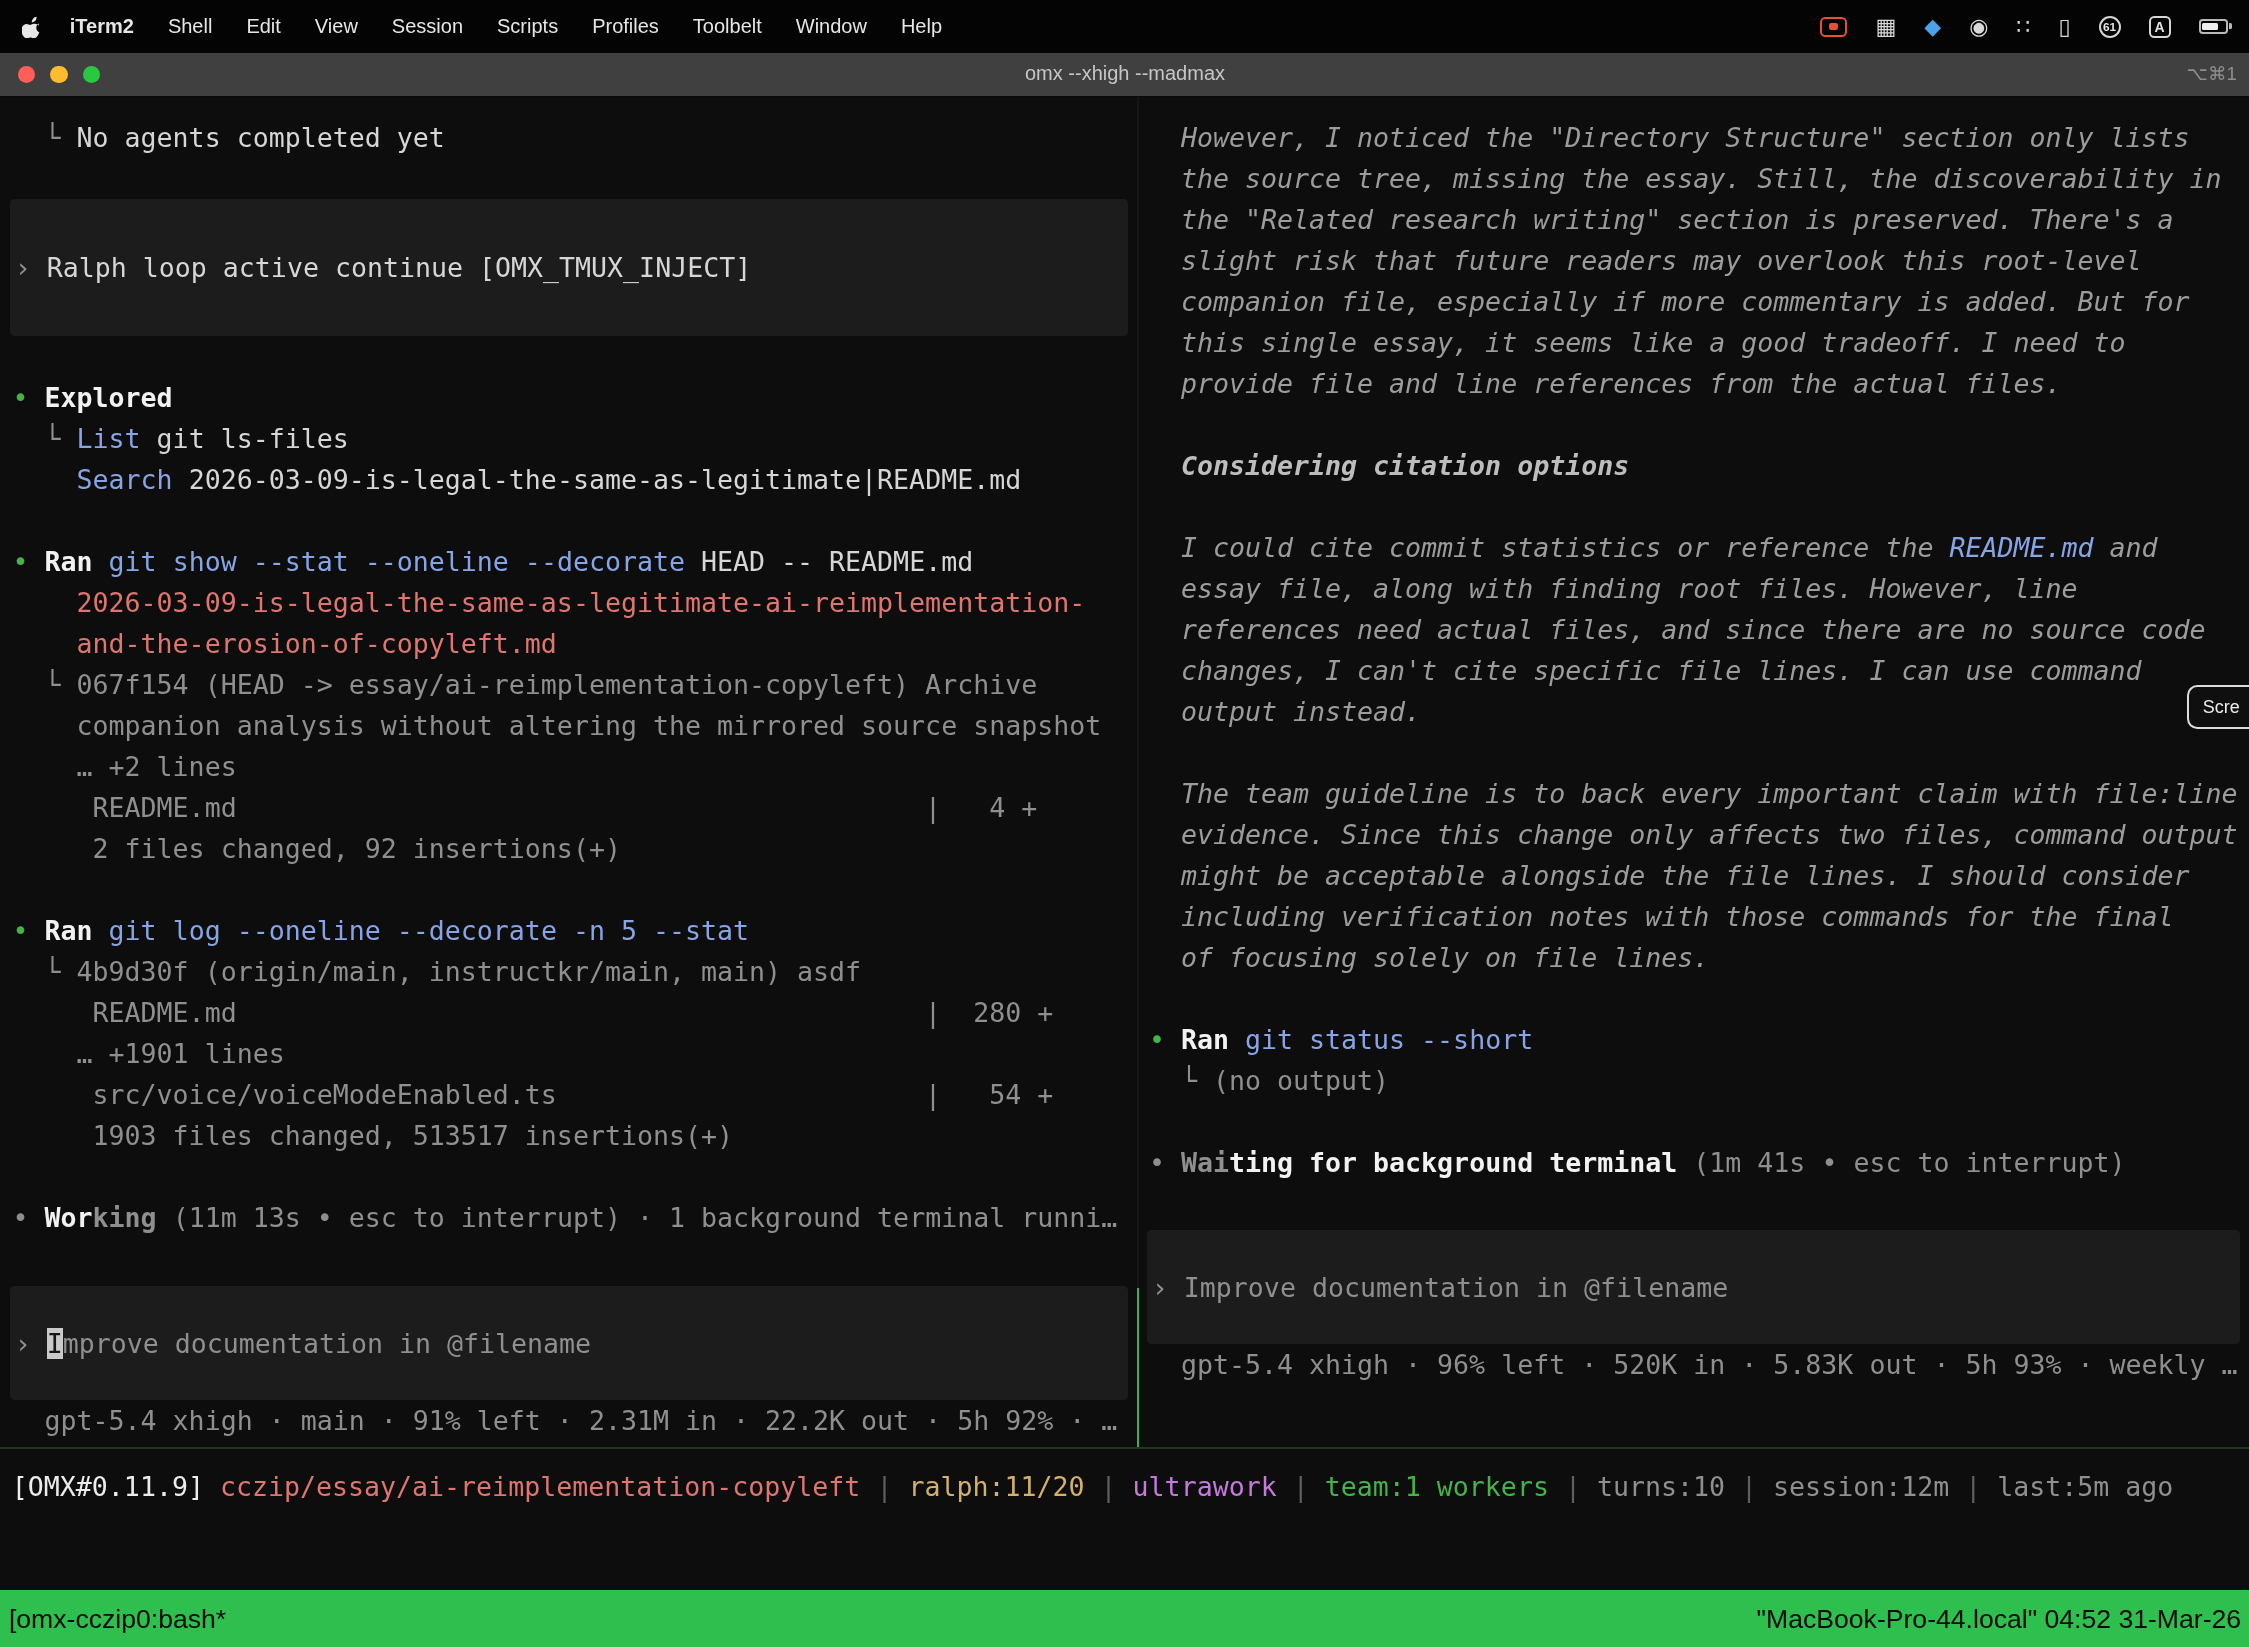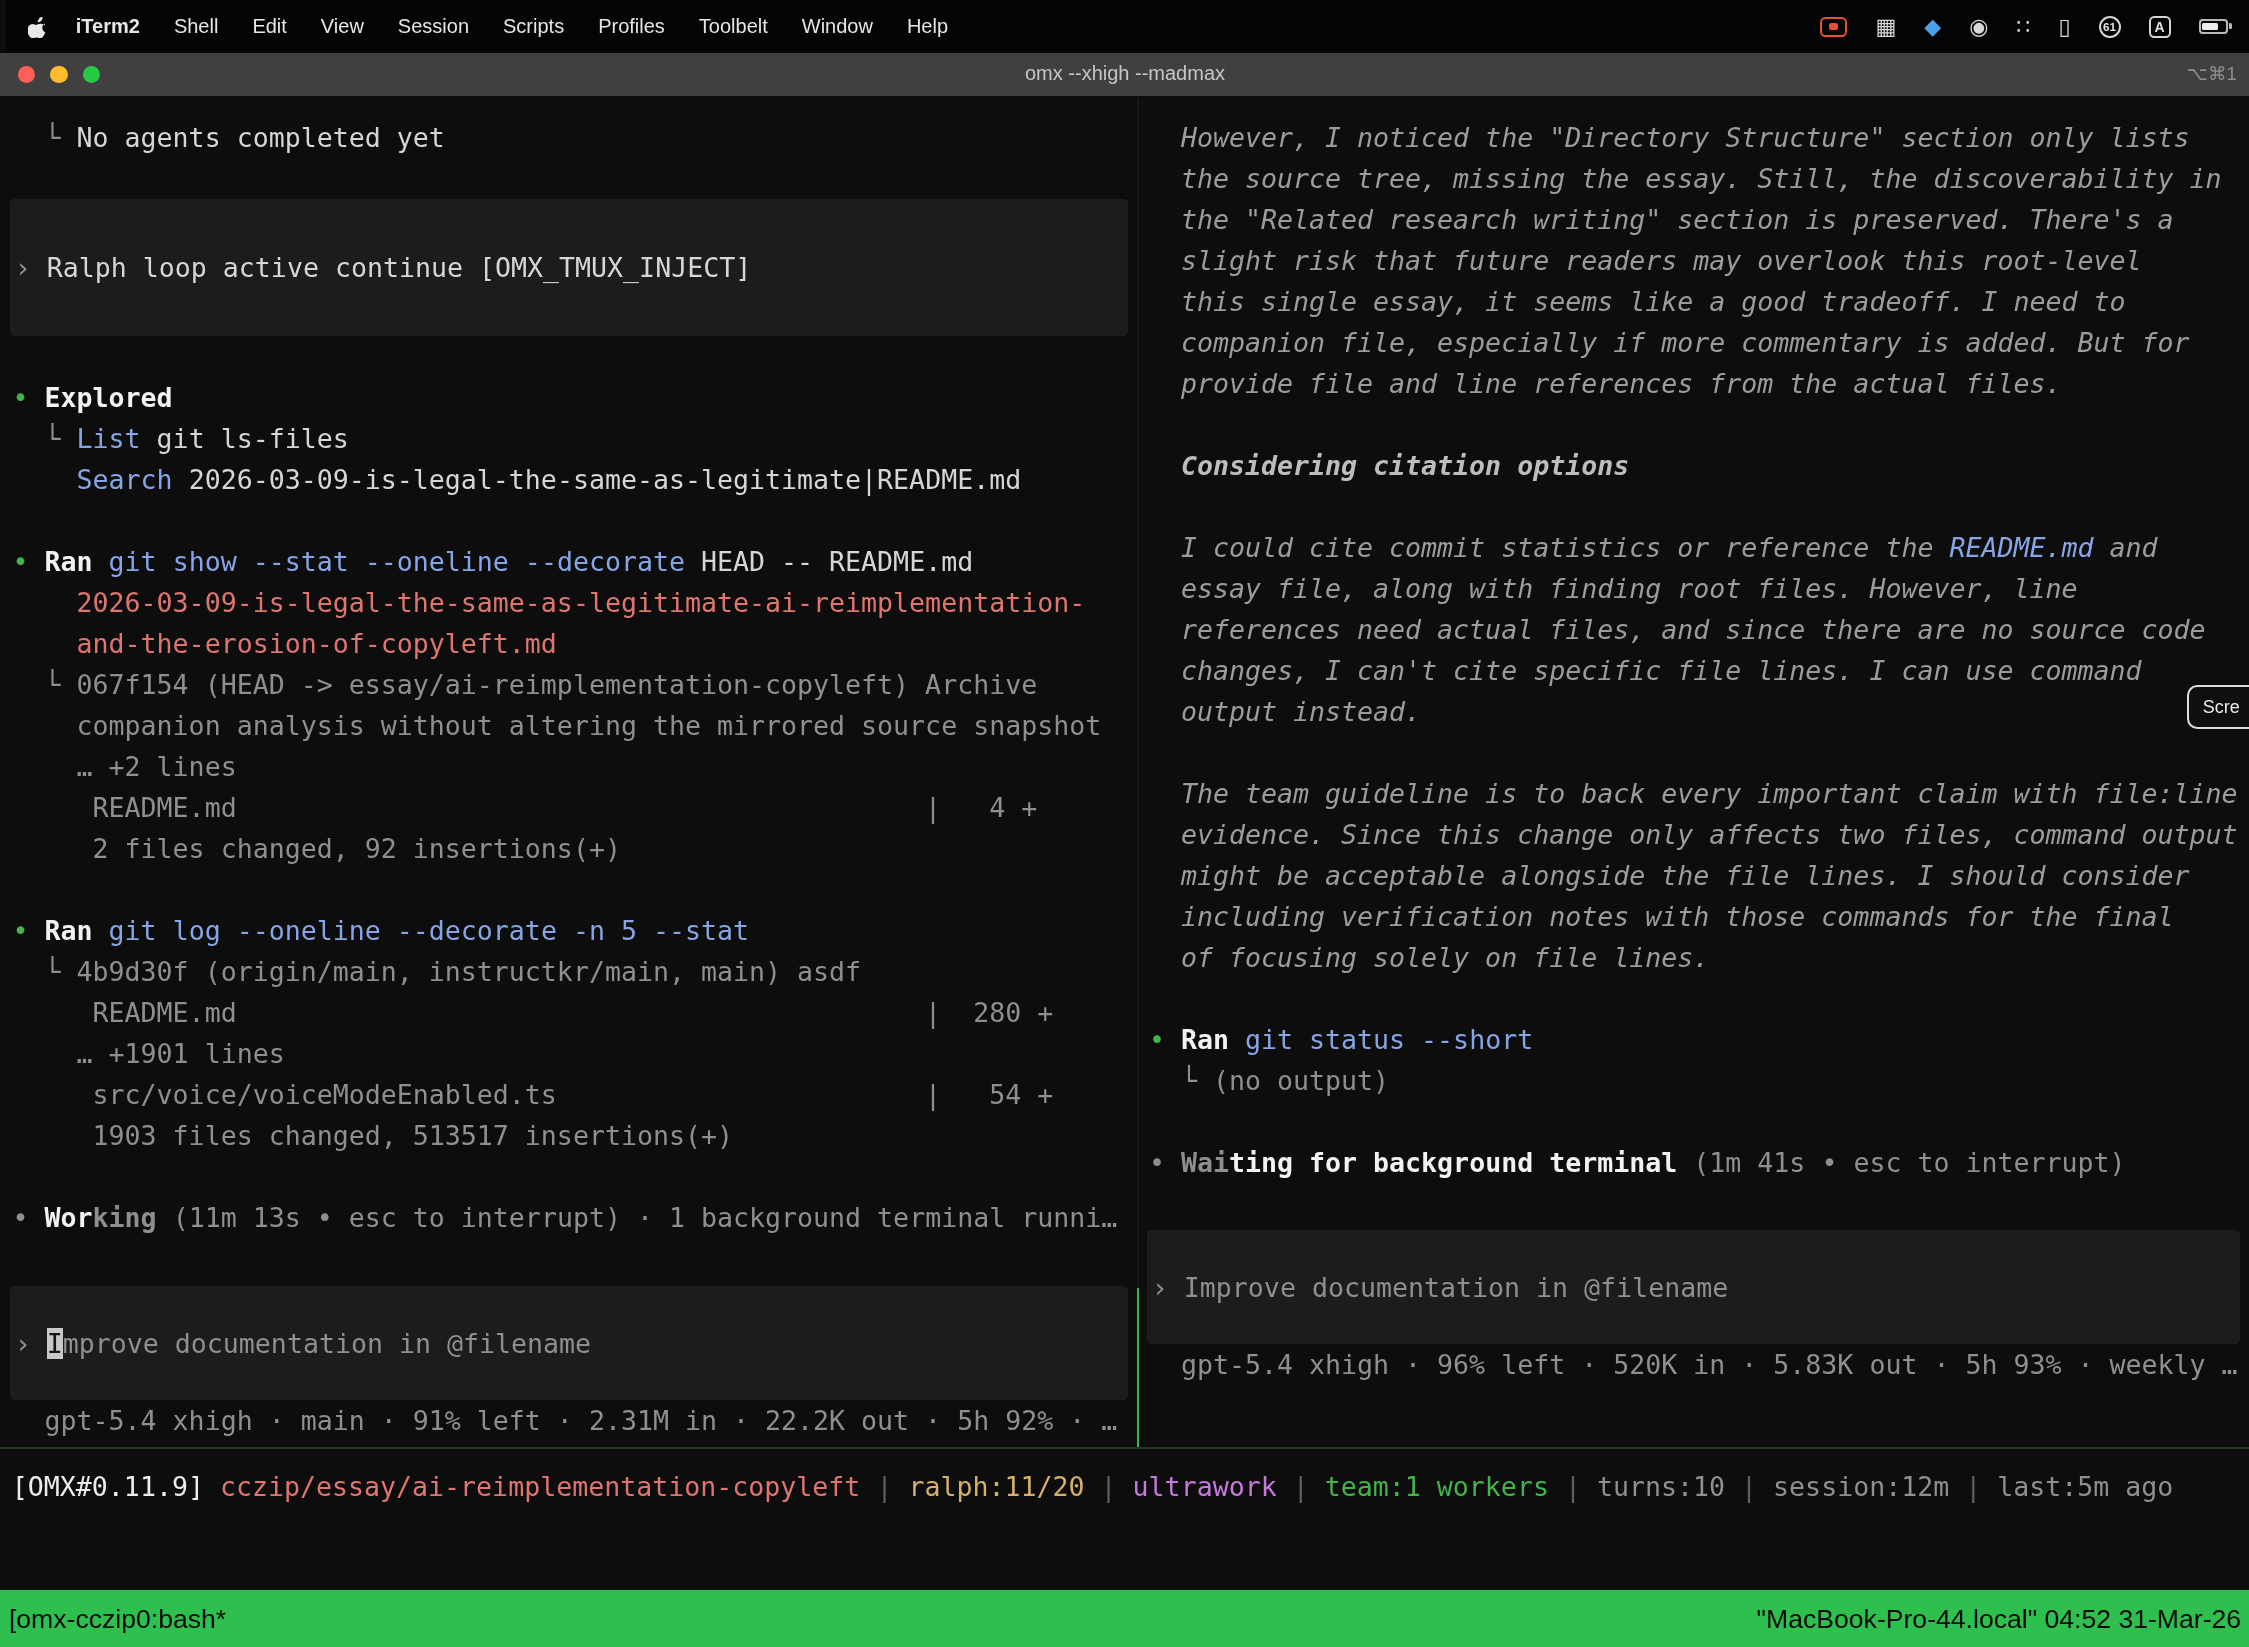--- a/index.html
+++ b/index.html
@@ -1,21 +1,21 @@
 <!DOCTYPE html>
 <html style="font-size:11.8px"><head>
 <meta charset="utf-8">
 <style>
   html,body{margin:0;padding:0;background:#000;}
   .screen{position:relative;width:2250px;height:1648px;background:#0d0d0d;overflow:hidden;}
 
   
   .menubar{position:absolute;top:0;left:0;right:0;height:53px;background:#040404;
     display:flex;justify-content:space-between;align-items:center;padding:0 22px;
-    box-sizing:border-box;font-family:"Liberation Sans",sans-serif;margin-left:6px;}
+    box-sizing:border-box;font-family:"Liberation Sans",sans-serif;}
   .mb-left{display:flex;align-items:center;}
   .apple{display:flex;margin-right:11.8px;}
   .mitem{color:#e6e6e6;font-size:20px;padding:0 17px;}
   .mitem.b{font-weight:bold;}
   .mb-right{display:flex;align-items:center;gap:28px;}
   .iglyph{font-size:22px;font-family:"DejaVu Sans",sans-serif;}
   .rec{width:23.6px;height:16px;border:2.2px solid;border-radius:5.2px;display:inline-flex;align-items:center;justify-content:center;}
   .recdot{width:8.9px;height:7.4px;border-radius:2.2px;}
   .ibadge{min-width:22px;height:22px;border:2.2px solid #d6d6d6;border-radius:5.2px;color:#e3e3e3;
     font-size:14px;display:inline-flex;align-items:center;justify-content:center;font-weight:bold;
@@ -163,22 +163,22 @@
 
   <div class="vdivider"></div>
   <div class="vdivider-green"></div>
 
   <div class="pane right">
     <div>
         <div class="tl"><span class="ital">  However, I noticed the "Directory Structure" section only lists</span></div>
         <div class="tl"><span class="ital">  the source tree, missing the essay. Still, the discoverability in</span></div>
         <div class="tl"><span class="ital">  the "Related research writing" section is preserved. There's a</span></div>
         <div class="tl"><span class="ital">  slight risk that future readers may overlook this root-level</span></div>
+        <div class="tl"><span class="ital">  companion file, especially if more commentary is added. But for</span></div>
         <div class="tl"><span class="ital">  this single essay, it seems like a good tradeoff. I need to</span></div>
-        <div class="tl"><span class="ital">  companion file, especially if more commentary is added. But for</span></div>
         <div class="tl"><span class="ital">  provide file and line references from the actual files.</span></div>
         <div class="tl"></div>
         <div class="tl"><span class="bital">  Considering citation options</span></div>
         <div class="tl"></div>
         <div class="tl"><span class="ital">  I could cite commit statistics or reference the </span><span class="blueital">README.md</span><span class="ital"> and</span></div>
         <div class="tl"><span class="ital">  essay file, along with finding root files. However, line</span></div>
         <div class="tl"><span class="ital">  references need actual files, and since there are no source code</span></div>
         <div class="tl"><span class="ital">  changes, I can't cite specific file lines. I can use command</span></div>
         <div class="tl"><span class="ital">  output instead.</span></div>
         <div class="tl"></div>

